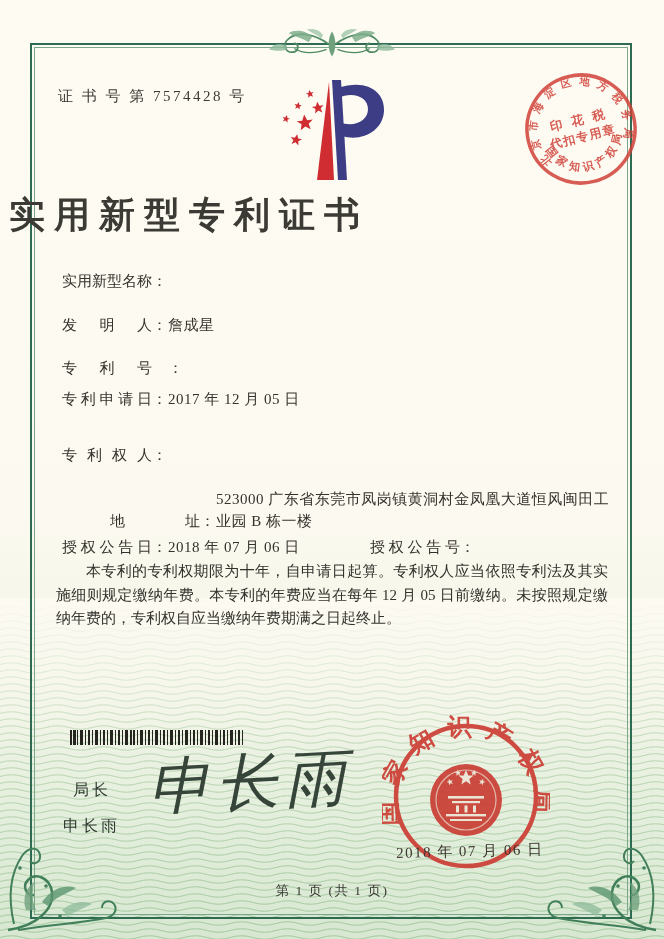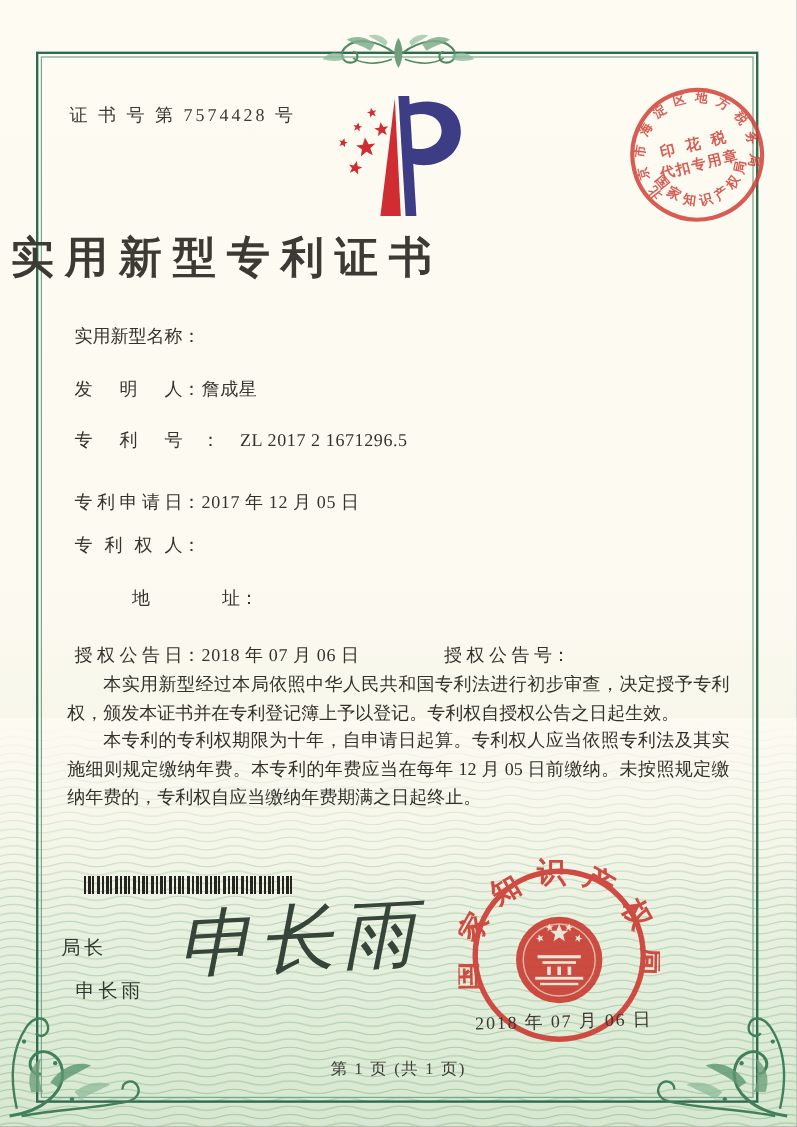--- a/index.html
+++ b/index.html
@@ -48,21 +48,21 @@
   }
   .paras p{margin:0;text-indent:2em;}
   .barcode{
     left:70px;top:730px;width:174px;height:15px;
     background:repeating-linear-gradient(90deg,
       #26241f 0 1.5px,transparent 1.5px 3px,
       #26241f 3px 5.5px,transparent 5.5px 7px,
       #26241f 7px 8px,transparent 8px 10.5px,
       #26241f 10.5px 13px,transparent 13px 15px);
   }
-  .signer-title{left:51px;top:780px;font-size:16px;letter-spacing:3px;color:#2e3a31;text-align:right;}
+  .signer-title{left:73px;top:780px;font-size:16px;letter-spacing:3px;color:#2e3a31;text-align:right;}
   .signer-name{left:63px;top:816px;font-size:16px;letter-spacing:3px;color:#2e3a31;}
   .sig-script{
     left:148px;top:740px;width:230px;
     font-size:62px;font-style:italic;letter-spacing:6px;
     color:#243329;opacity:.9;
     transform:rotate(-3deg);
     font-family:"Liberation Serif","DejaVu Serif",serif;
   }
   .seal-date{
     left:396px;top:842px;font-size:15px;letter-spacing:1.5px;
@@ -190,48 +190,47 @@
         <span class="fcolon">：</span>
     </div>
     <div class="frow" style="top:44px;">
       <span class="flabel">发明人</span>
         <span class="fcolon">：</span>
         <span class="fvalue">詹成星</span>
     </div>
     <div class="frow" style="top:87px;gap:16px;">
       <span class="flabel">专利号</span>
         <span class="fcolon">：</span>
-        <span class="fvalue">ZL 2017 2 1671296.5</span>
-    </div>
-    <div class="frow" style="top:138px;">
+    </div>
+    <div class="frow" style="top:118px;">
       <span class="flabel">专利申请日</span>
         <span class="fcolon">：</span>
         <span class="fvalue">2017 年 12 月 05 日</span>
     </div>
     <div class="frow" style="top:174px;">
       <span class="flabel">专利权人</span>
         <span class="fcolon">：</span>
     </div>
     <div class="frow" style="top:218px;margin-left:48px;">
       <span class="flabel">地址</span>
         <span class="fcolon">：</span>
+        <span class="fvalue" style="width:398px;">523000 广东省东莞市凤岗镇黄洞村金凤凰大道恒风闽田工业园 B 栋一楼</span>
     </div>
     <div class="frow" style="top:266px;width:548px;">
       <span class="flabel">授权公告日</span>
         <span class="fcolon">：</span>
         <span class="fvalue">2018 年 07 月 06 日</span>
       <span class="grant-group">
         <span class="flabel">授权公告号</span>
           <span class="fcolon">：</span>
       </span>
     </div>
   </div>
 
   <div class="abs paras">
-    <p>本实用新型经过本局依照中华人民共和国专利法进行初步审查，决定授予专利权，颁发本证书并在专利登记簿上予以登记。专利权自授权公告之日起生效。</p>
     <p>本专利的专利权期限为十年，自申请日起算。专利权人应当依照专利法及其实施细则规定缴纳年费。本专利的年费应当在每年 12 月 05 日前缴纳。未按照规定缴纳年费的，专利权自应当缴纳年费期满之日起终止。</p>
   </div>
 
   <div class="abs barcode"></div>
 
   <div class="abs signer-title">局长</div>
   <div class="abs signer-name">申长雨</div>
   <div class="abs sig-script">申长雨</div>
 
   <svg class="abs gov-seal" width="168" height="168" viewBox="0 0 168 168">

